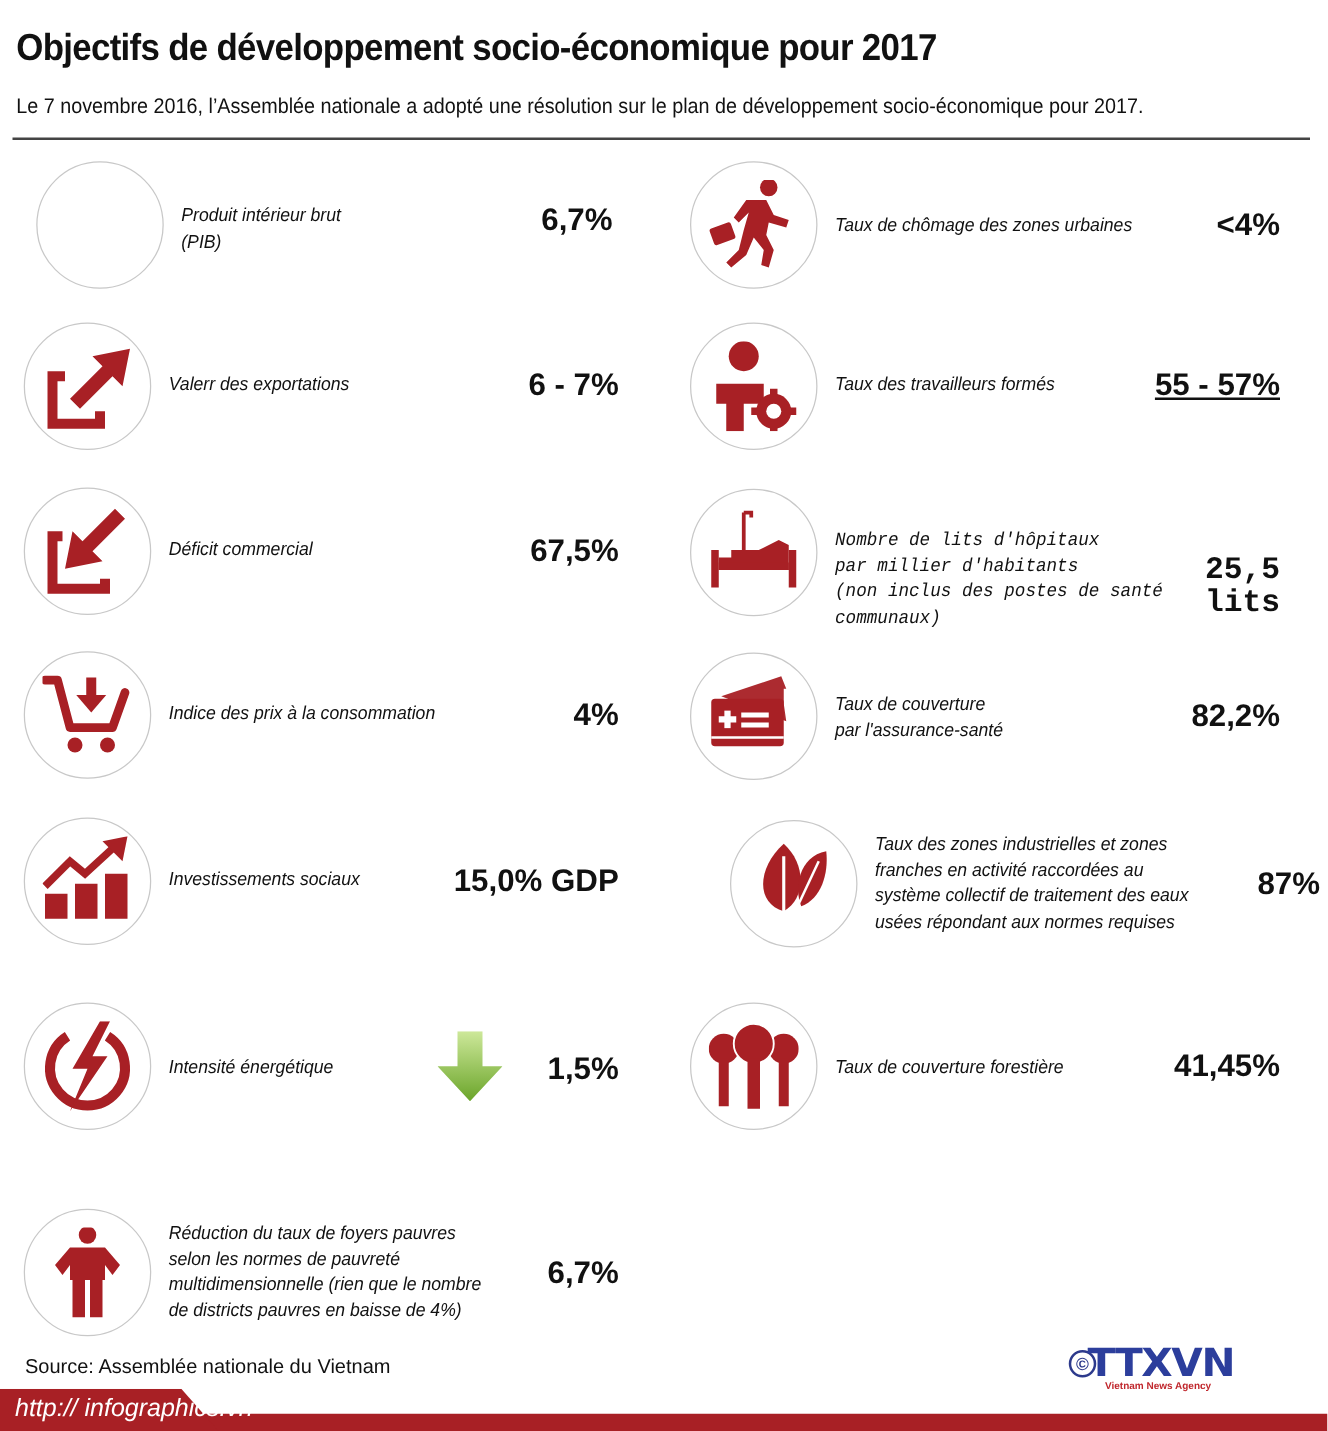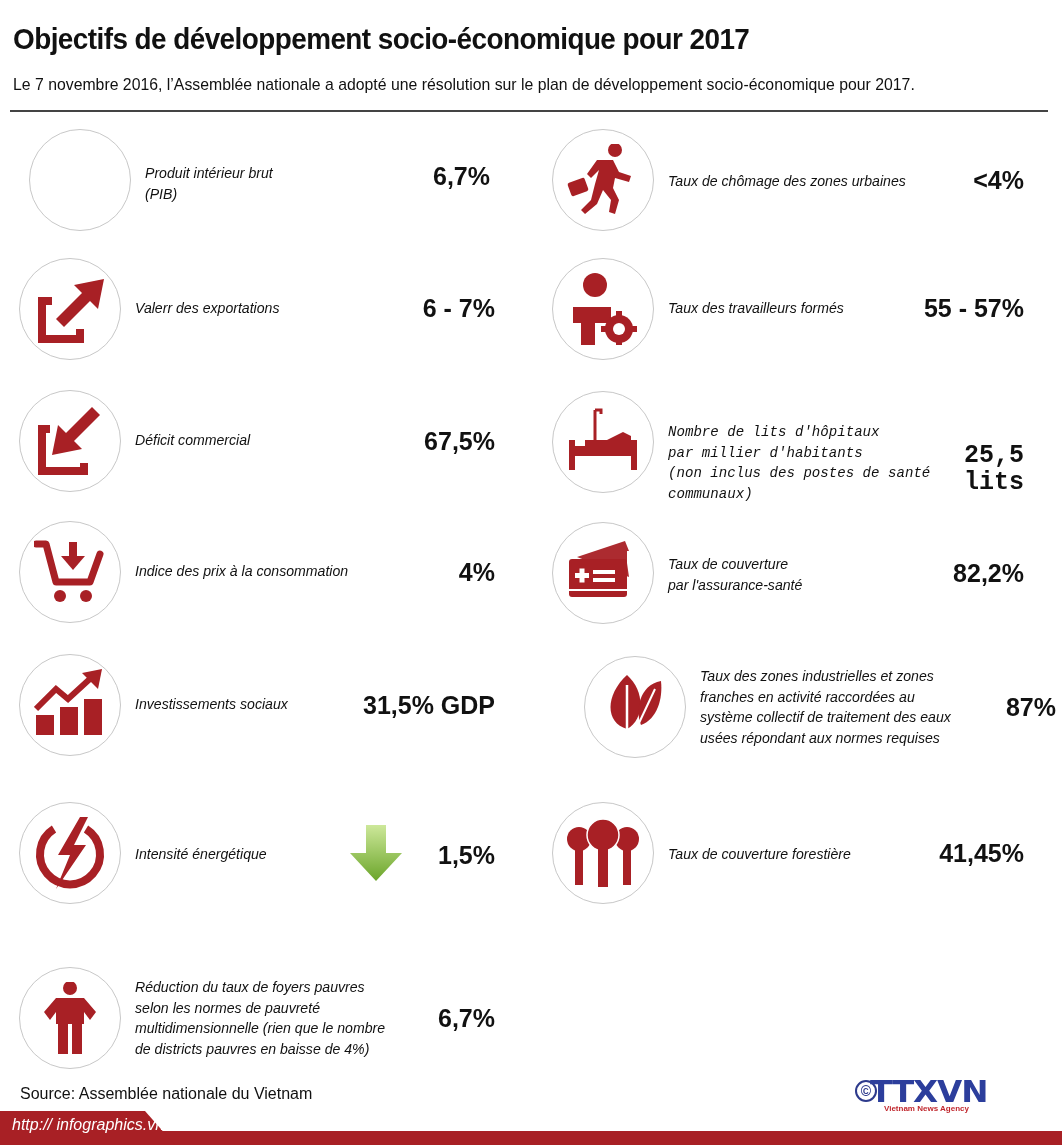--- a/index.html
+++ b/index.html
@@ -17,21 +17,21 @@
   .value { position: absolute; font-weight: bold; font-size: 25px; color: #111; text-align: right; white-space: pre-line; line-height: 27px; }
 
   .source { position: absolute; left: 20px; top: 1085px; font-size: 16px; color: #111; }
   .copyright { position: absolute; left: 855px; top: 1080px; width: 22px; height: 22px; border: 2px solid #2d3a8c; border-radius: 50%; color: #2d3a8c; font-size: 14px; font-weight: bold; text-align: center; line-height: 18px; }
   .logo { position: absolute; left: 870px; top: 1076px; width: 122px; }
   .logo-main { font-size: 31px; font-weight: 900; color: #2c3e9c; letter-spacing: -1px; font-family: "DejaVu Sans", sans-serif; line-height: 30px; transform: scaleX(1.05); transform-origin: left; }
   .logo-sub { font-size: 8px; font-weight: bold; color: #c0272d; margin-left: 14px; margin-top: -2px; }
 
   .footer-bar { position: absolute; left: 0; top: 1131px; width: 1062px; height: 14px; background: #a82025; }
   .footer-tab { position: absolute; left: 0; top: 1111px; width: 175px; height: 34px; background: #a82025; clip-path: polygon(0 0, 145px 0, 175px 100%, 0 100%); }
-  .footer-url { position: absolute; left: 12px; top: 1116px; font-size: 16px; font-style: italic; color: #fff; }
+  .footer-url { position: absolute; left: 12px; top: 1116px; font-size: 20px; font-style: italic; color: #fff; }
 
   .green-arrow { position: absolute; left: 350px; top: 825px; width: 52px; height: 60px; }
 </style>
 </head>
 <body>
 
 <div class="title">Objectifs de développement socio-économique pour 2017</div>
 <div class="subtitle">Le 7 novembre 2016, l’Assemblée nationale a adopté une résolution sur le plan de développement socio-économique pour 2017.</div>
 <div class="sep"></div>
 
@@ -82,21 +82,21 @@
   <div class="circle">
     <svg viewBox="0 0 72 72">
         <rect x="2" y="46" width="18" height="20" fill="#a82025"></rect>
         <rect x="26" y="38" width="18" height="28" fill="#a82025"></rect>
         <rect x="50" y="30" width="18" height="36" fill="#a82025"></rect>
         <path d="M2 40 L22 20 L34 30 L58 8" stroke="#a82025" stroke-width="6" fill="none"></path>
         <path d="M48 4 L68 0 L64 20 z" fill="#a82025"></path>
       </svg>
   </div>
   <div class="label" style="top:40px;">Investissements sociaux</div>
-  <div class="value" style="right:4px; top:38px;">31,5% GDP</div>
+  <div class="value" style="right:4px; top:38px;">15,0% GDP</div>
 </div>
 
 <div class="item" style="left:19px; top:802px; width:480px;">
   <div class="circle">
     <svg viewBox="0 0 72 72">
         <path d="M20 12 A30 30 0 1 0 52 12" stroke="#a82025" stroke-width="8" fill="none"></path>
         <path d="M46 0 L24 38 L36 38 L22 72 L52 28 L40 28 L54 0 z" fill="#a82025"></path>
       </svg>
   </div>
   <div class="label" style="top:42px;">Intensité énergétique</div>
@@ -149,21 +149,21 @@
         <circle cx="52" cy="56" r="6" fill="#fff"></circle>
         <g fill="#a82025">
           <rect x="49" y="38" width="6" height="6"></rect>
           <rect x="49" y="68" width="6" height="4"></rect>
           <rect x="34" y="53" width="6" height="6"></rect>
           <rect x="64" y="53" width="6" height="6"></rect>
         </g>
       </svg>
   </div>
   <div class="label" style="top:40px;">Taux des travailleurs formés</div>
-  <div class="value" style="right:0px; top:37px;">55 - 57%</div>
+  <div class="value" style="right:0px; top:37px;text-decoration:underline;">55 - 57%</div>
 </div>
 
 <div class="item" style="left:552px; top:391px; width:472px;font-family:Liberation Mono, monospace;">
   <div class="circle">
     <svg viewBox="0 0 72 72">
         <path d="M28 4 V38" stroke="#a82025" stroke-width="3" fill="none"></path>
         <path d="M28 4 H34 V8" stroke="#a82025" stroke-width="3" fill="none"></path>
         <rect x="2" y="34" width="6" height="30" fill="#a82025"></rect>
         <rect x="64" y="34" width="6" height="30" fill="#a82025"></rect>
         <path d="M8 40 H18 V34 H40 L56 26 L64 30 V50 H8 z" fill="#a82025"></path>

